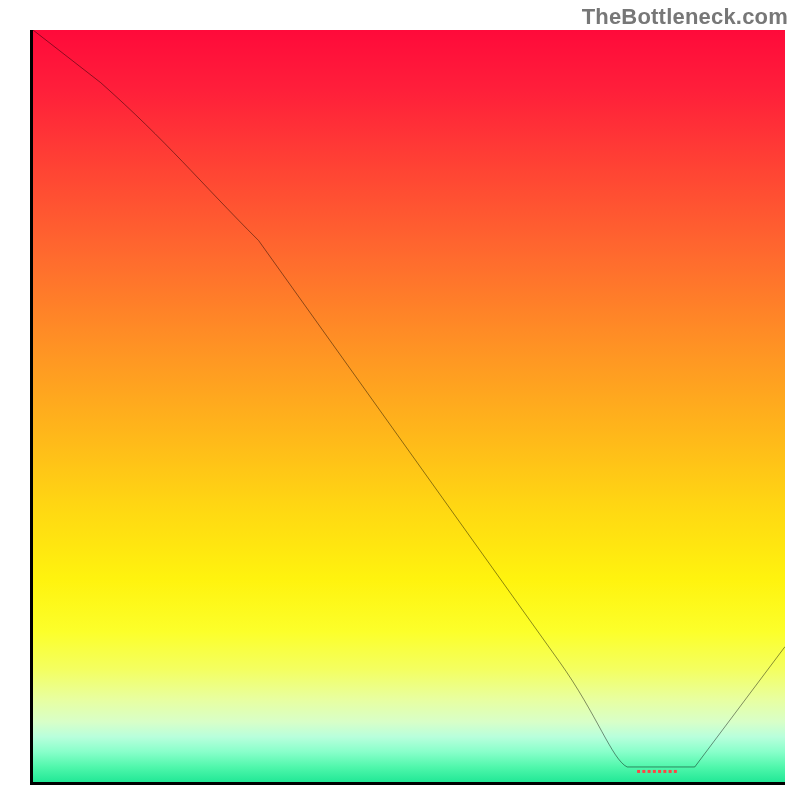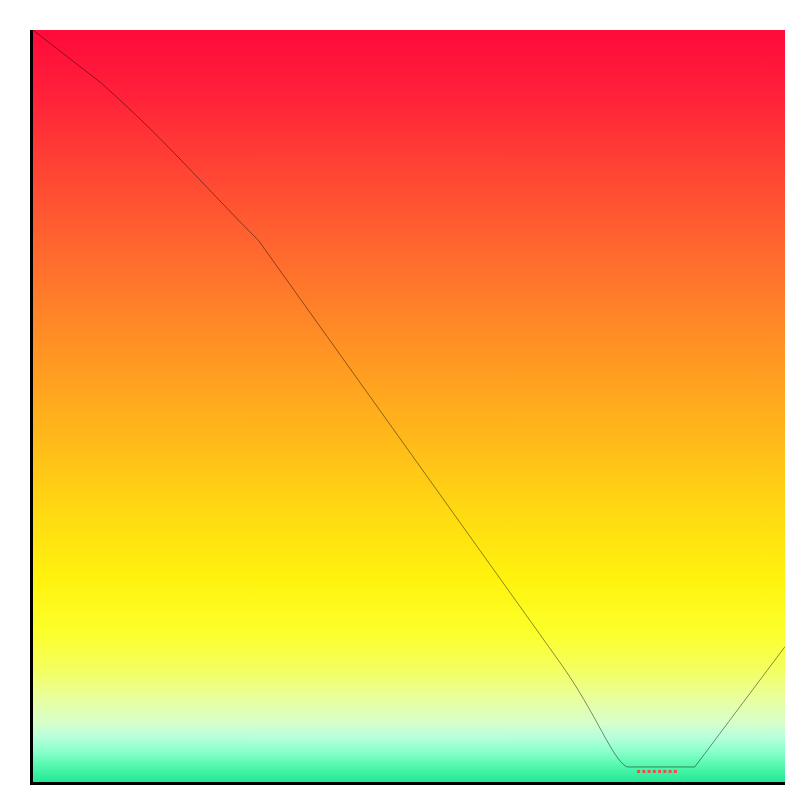--- a/index.html
+++ b/index.html
@@ -72,20 +72,21 @@
     letter-spacing: 1px;
     white-space: nowrap;
     transform: translate(-50%, -50%);
   }
 </style>
 </head>
 <body>
 
 <div class="container">
 
+  <div class="attribution">TheBottleneck.com</div>
 
   <div class="plot-frame">
     <div class="gradient"></div>
 
     <svg class="curve" viewBox="0 0 100 100" preserveAspectRatio="none">
       <path d="M 0 0
                L 9 7
                C 18 15, 22 20, 30 28
                L 50 56
                L 70 84

